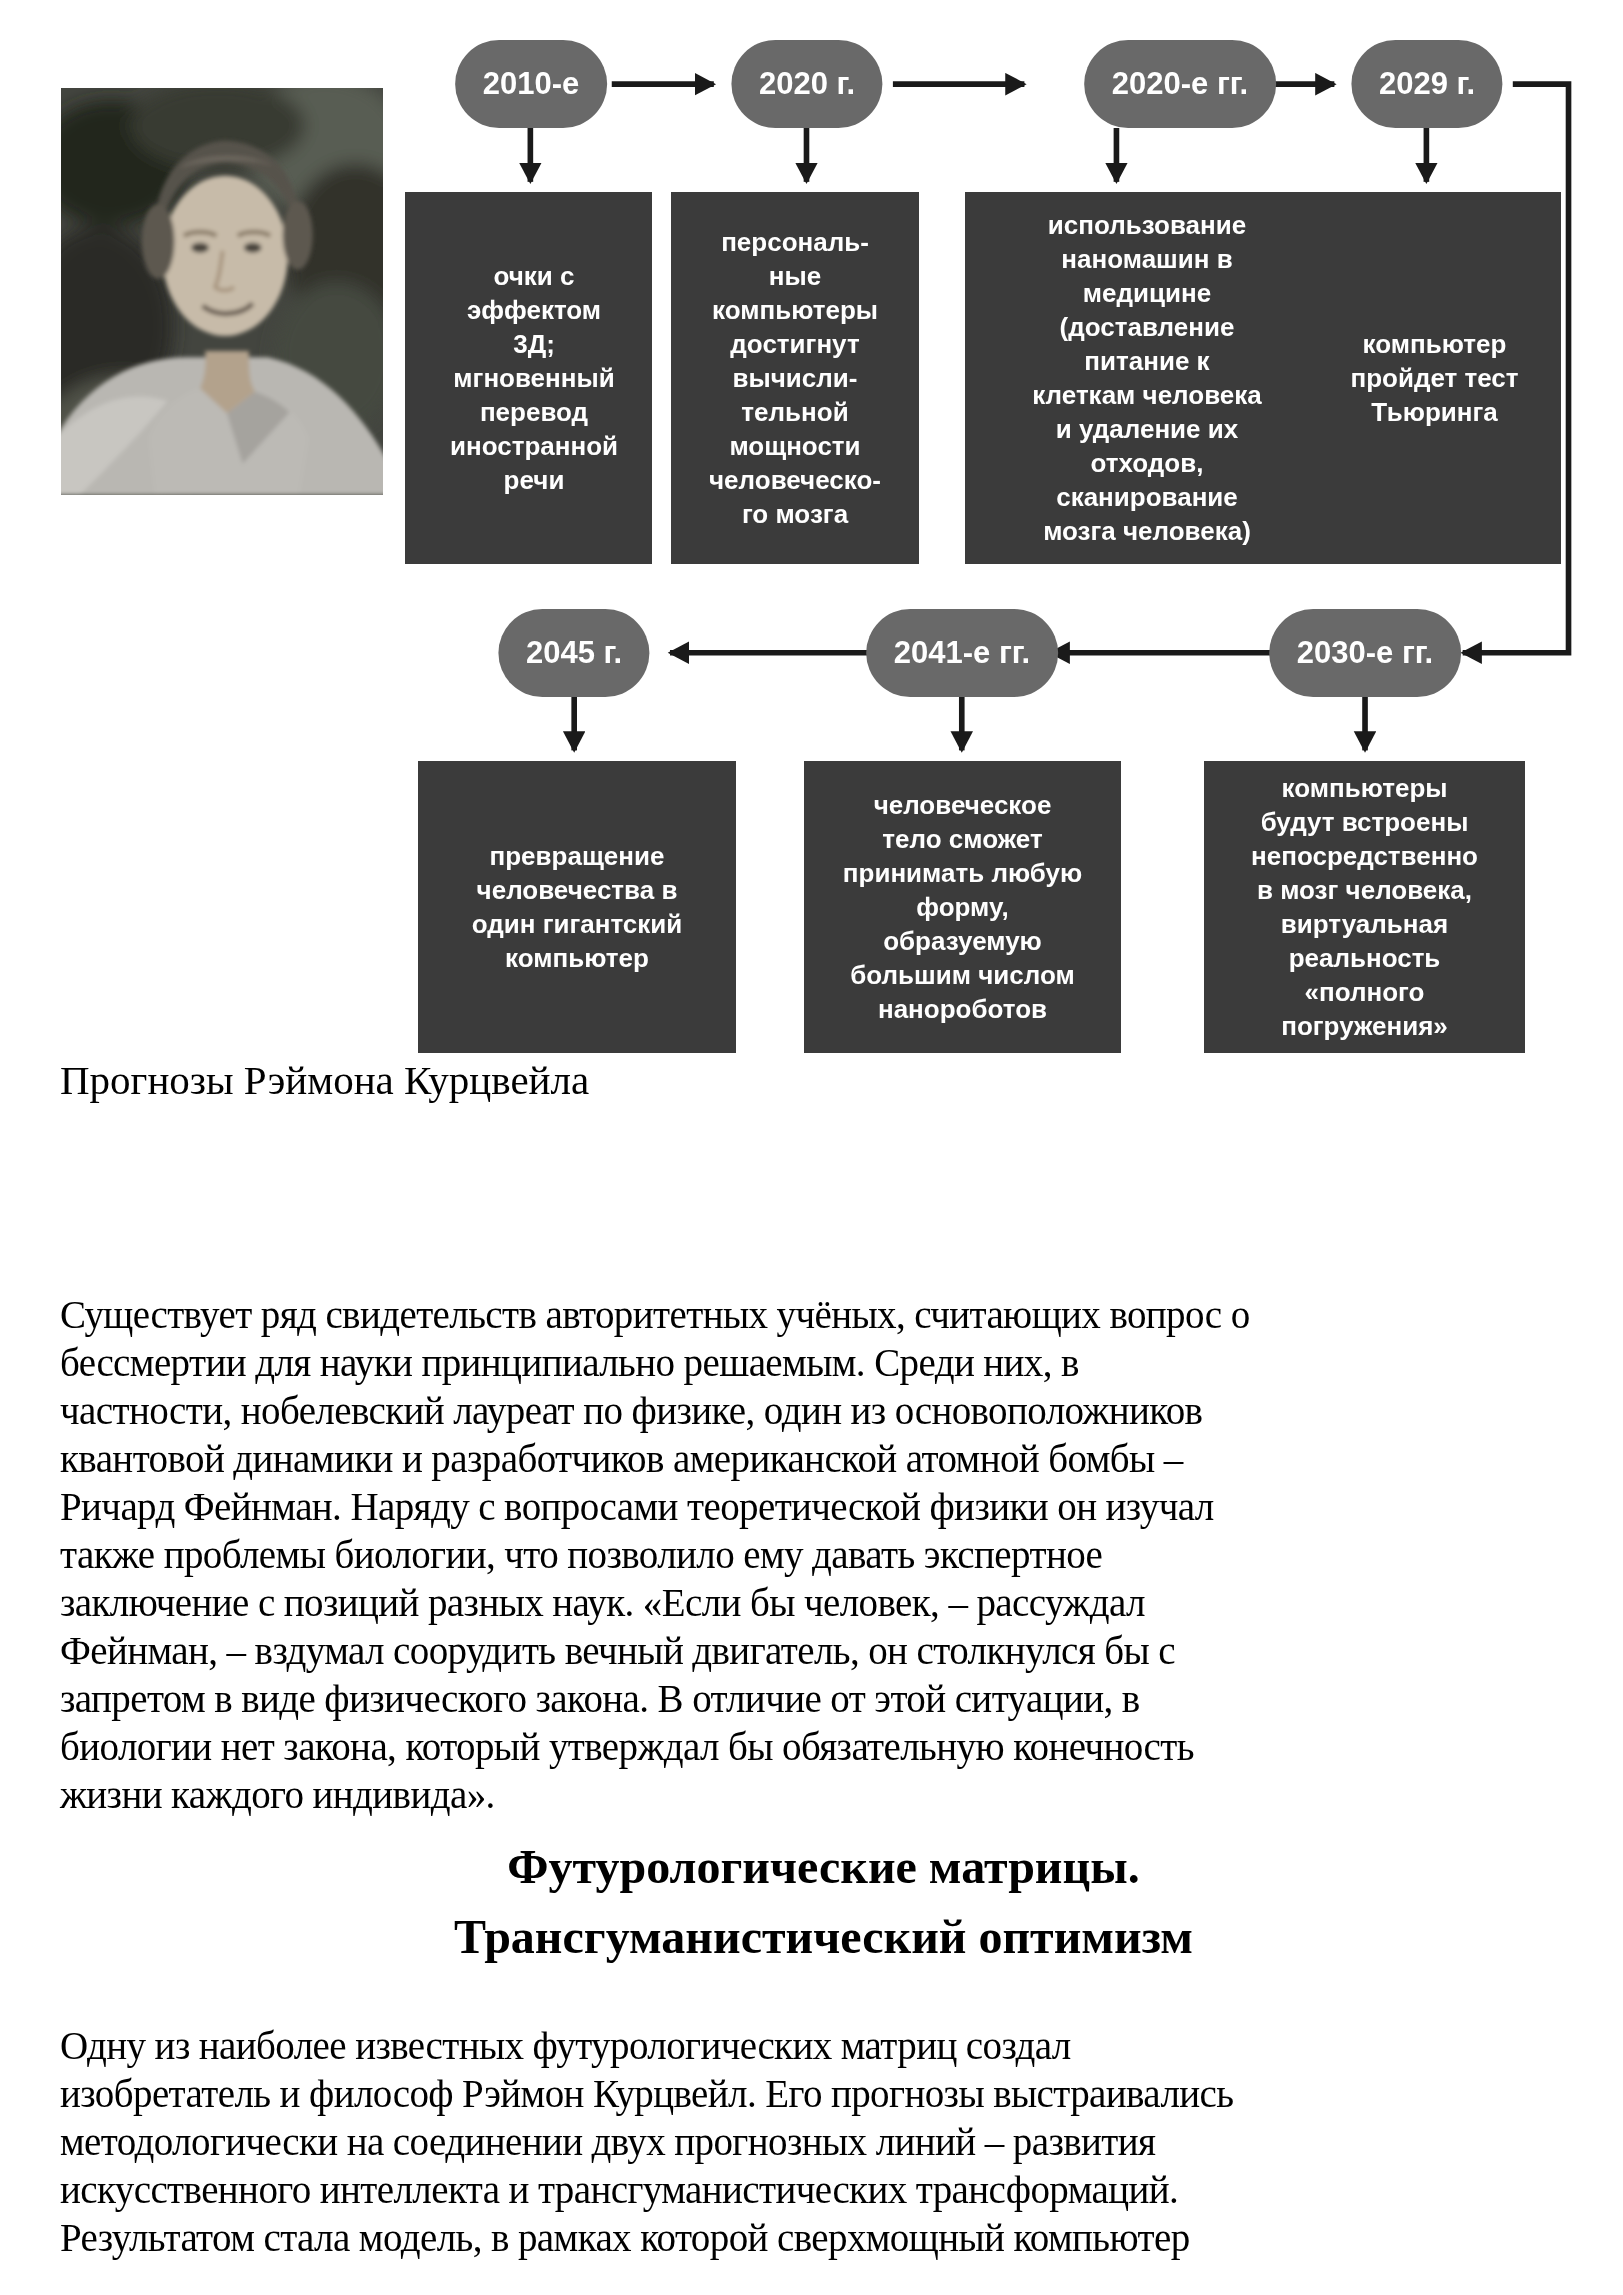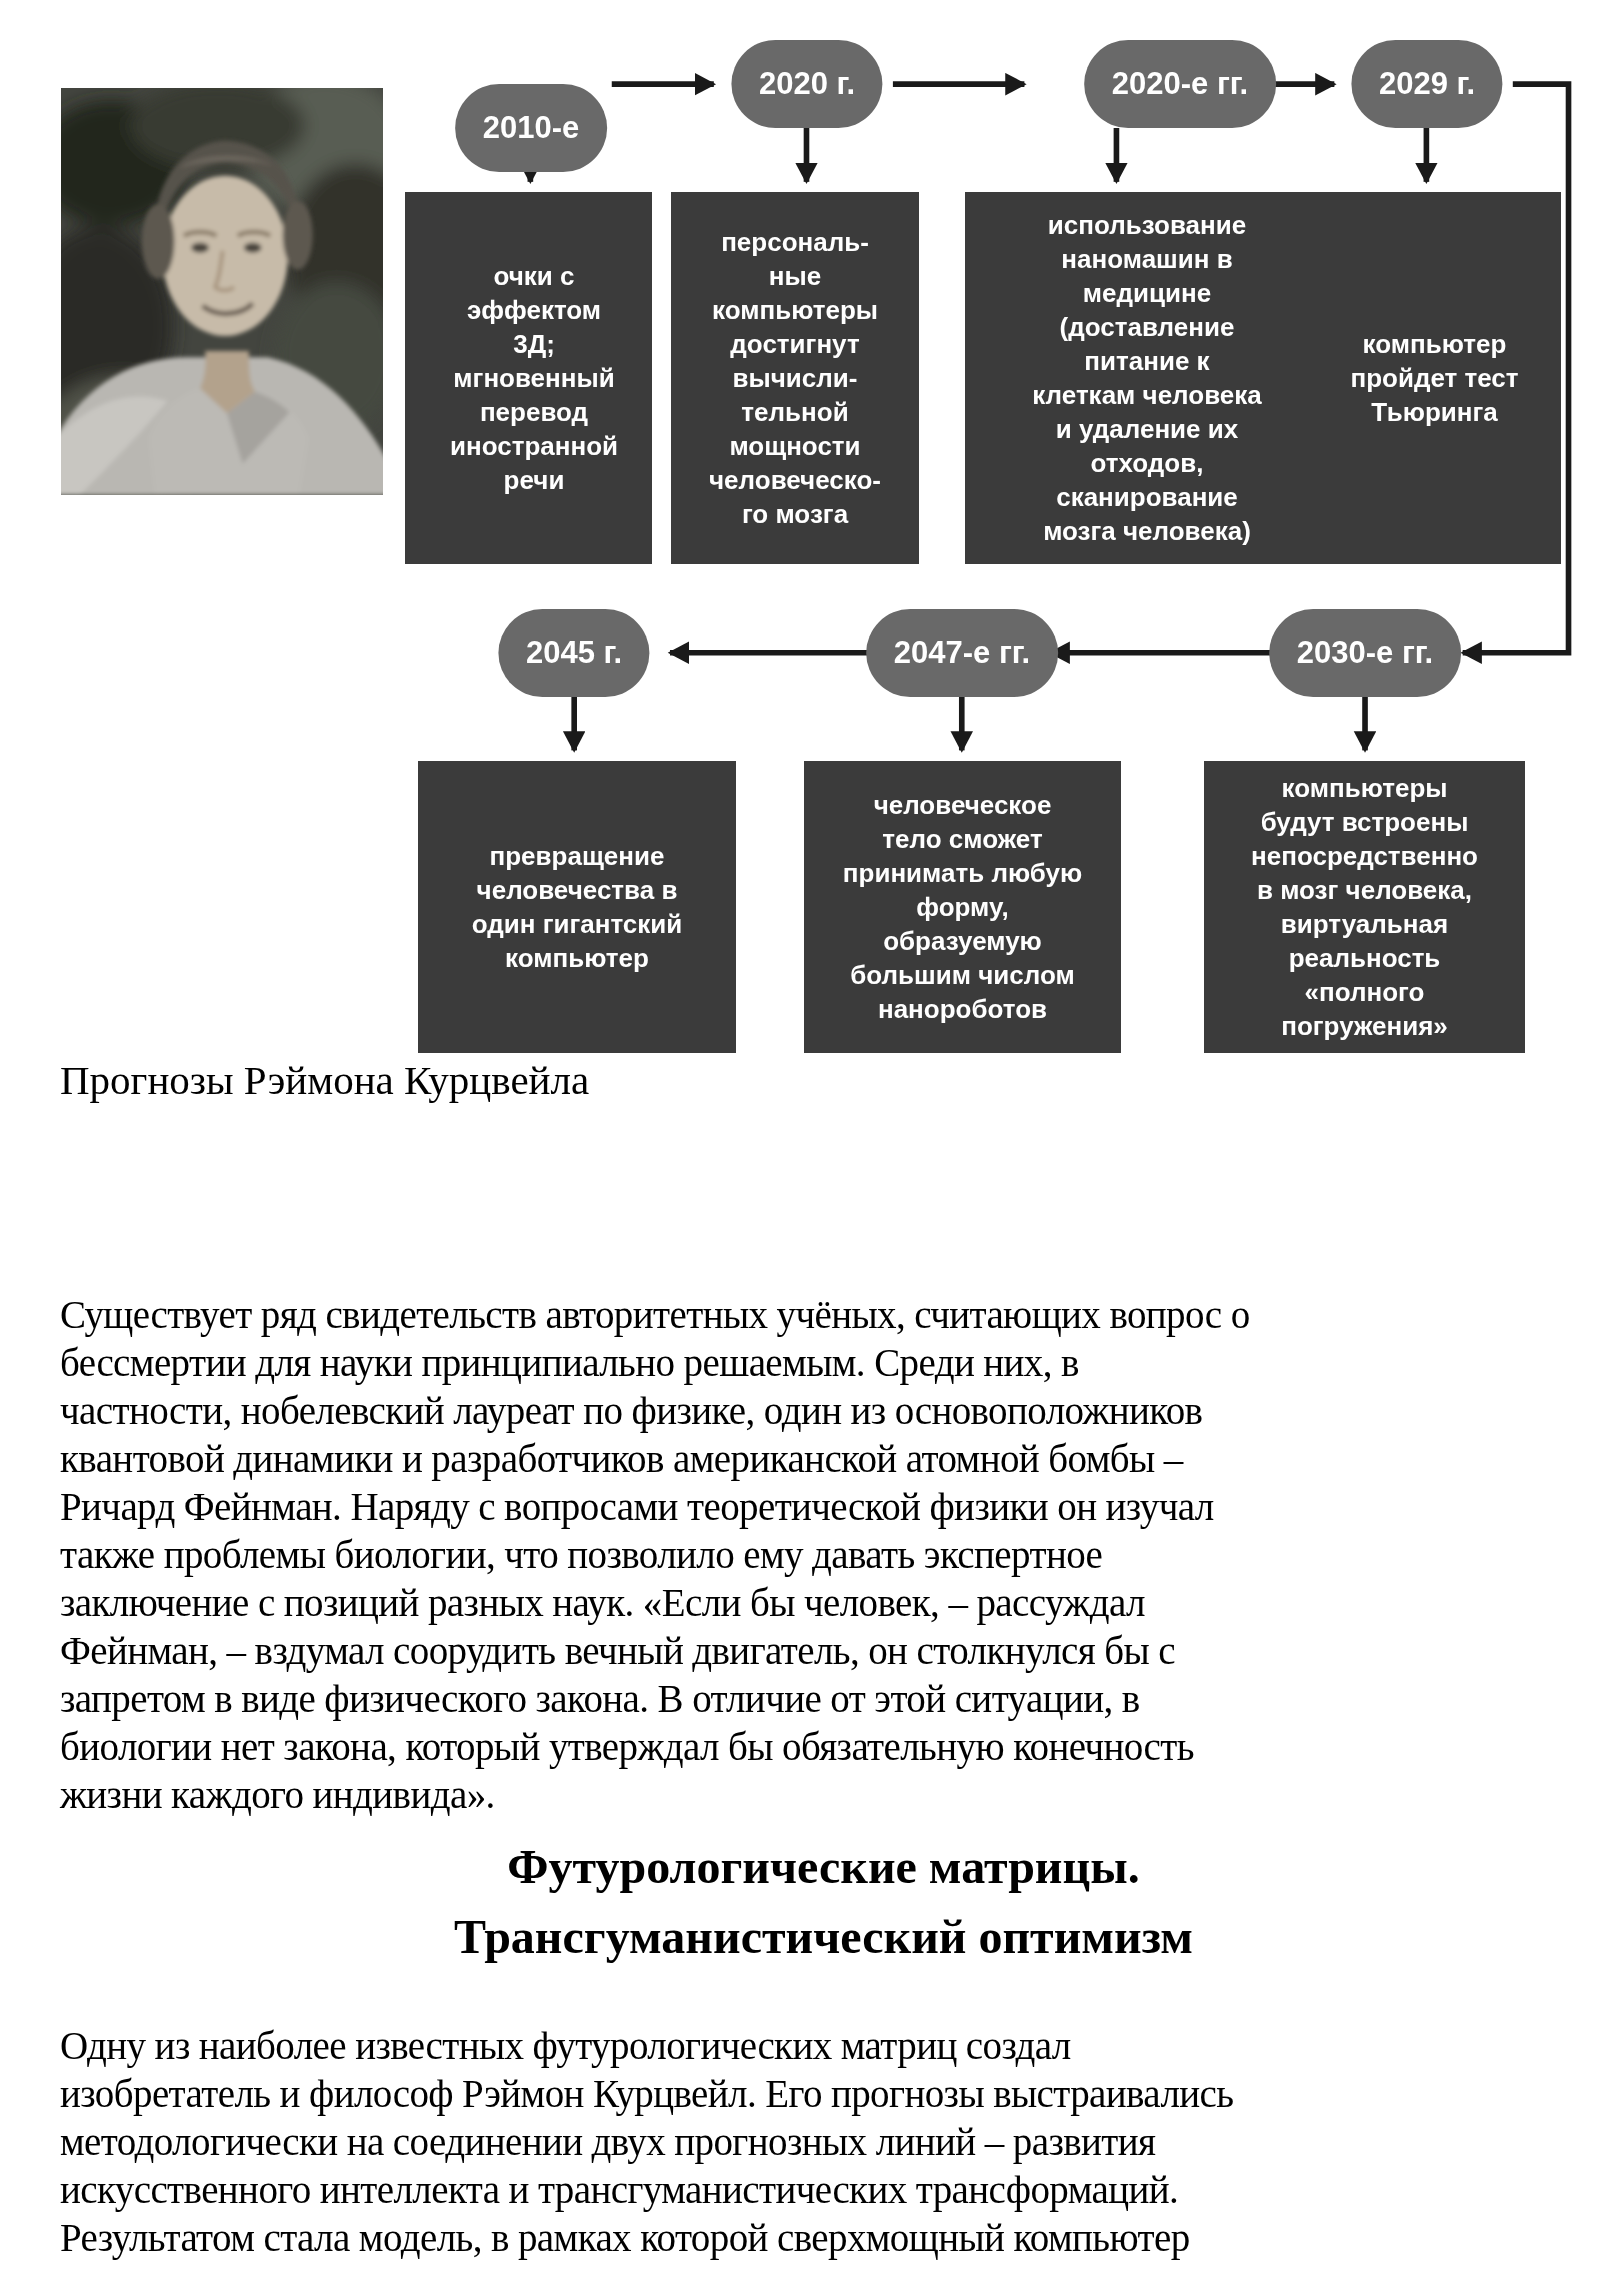--- a/index.html
+++ b/index.html
@@ -23,21 +23,21 @@
     position:absolute;height:88px;border-radius:46px;
     background:#696969;color:#fff;
     font-family:"Liberation Sans","DejaVu Sans",sans-serif;
     font-weight:bold;font-size:31px;
     display:flex;align-items:center;justify-content:center;
     padding:0 27.6px;min-width:113px;box-sizing:border-box;
     transform:translateX(-50%);white-space:nowrap;
   }
   .pill-top{top:40px;}
   .pill-bottom{top:609px;}
-  #pill-2010s{left:531px;margin-top:44px;}
+  #pill-2010s{left:531px;}
   #pill-2020 {left:807px;}
   #pill-2020s{left:1180px;}
   #pill-2029 {left:1427px;}
   #pill-2045 {left:574px;}
   #pill-2040s{left:962px;}
   #pill-2030s{left:1365px;}
   .node-box{
     position:absolute;background:#3b3b3b;color:#fff;
     font-family:"Liberation Sans","DejaVu Sans",sans-serif;
     font-weight:bold;font-size:26px;line-height:34px;
@@ -154,21 +154,21 @@
     <div class="pill pill-top" id="pill-2020s">
       <span>2020-е гг.</span>
     </div>
     <div class="pill pill-top" id="pill-2029">
       <span>2029 г.</span>
     </div>
     <div class="pill pill-bottom" id="pill-2045">
       <span>2045 г.</span>
     </div>
     <div class="pill pill-bottom" id="pill-2040s">
-      <span>2047-е гг.</span>
+      <span>2041-е гг.</span>
     </div>
     <div class="pill pill-bottom" id="pill-2030s">
       <span>2030-е гг.</span>
     </div>
 
     <div class="node-box box-top" id="box-2010s">очки с
 эффектом
 3Д;
 мгновенный
 перевод

